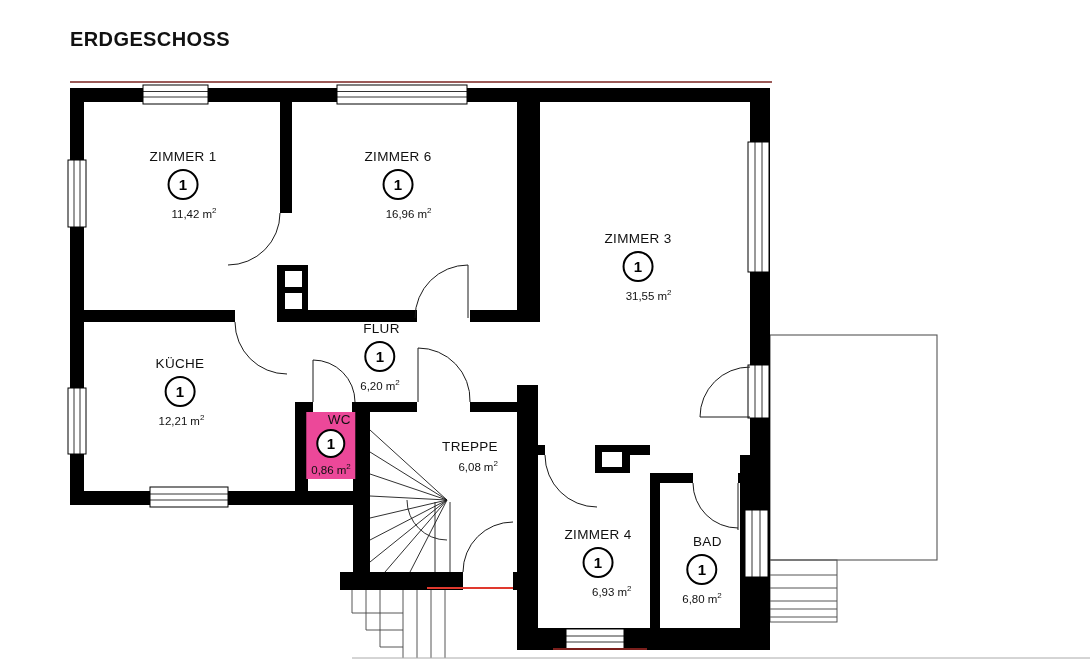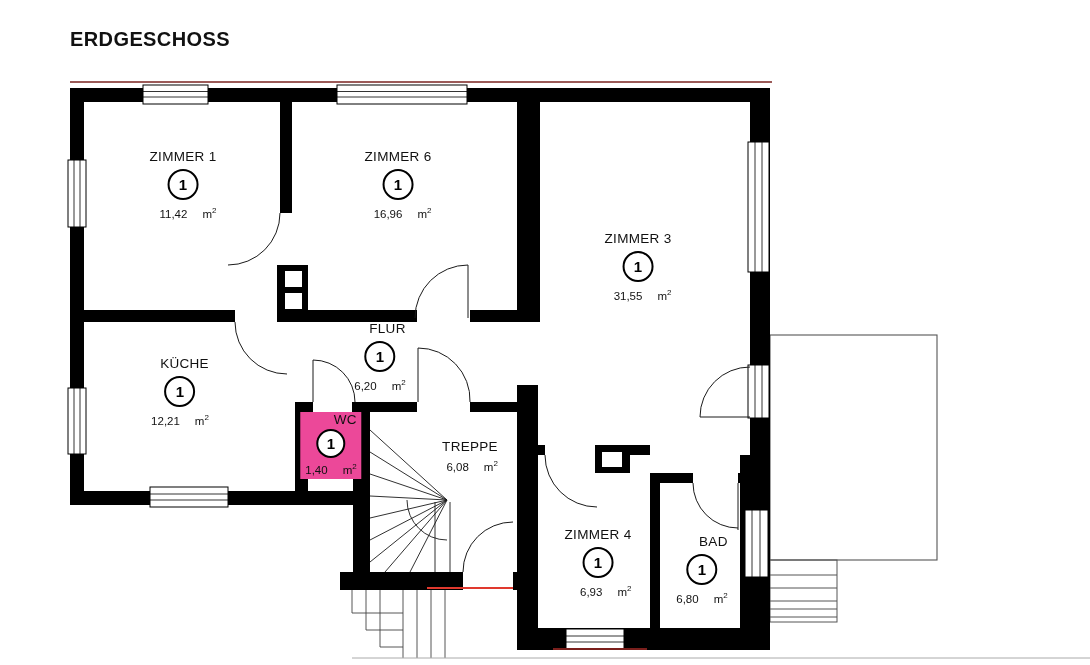--- a/index.html
+++ b/index.html
@@ -16,21 +16,21 @@
     position:absolute;transform:translateX(-50%);text-align:right;white-space:nowrap;
   }
   .rname{font-size:13.5px;letter-spacing:.3px;color:#111;line-height:14px;}
   .marker{
     width:27px;height:27px;border:2.5px solid #000;border-radius:50%;
     margin:5px auto 4px;display:flex;align-items:center;justify-content:center;
     font-weight:bold;font-size:15px;background:#fff;
   }
   .rarea{font-size:11.5px;color:#111;line-height:13px;}
   .rarea sup{font-size:8px;}
-  .unit{margin-left:15px;}
+  .unit{margin-left:3px;}
   .rl-wc{background:#ec4899;padding:1px 5px 2px;}
   .rl-wc .marker{margin:2px auto 2px;width:25px;height:25px;}
   .rl-plain .rarea{margin-top:3px;}
   .rl-terasse .rarea{margin-top:53px;}
 </style>
 </head>
 <body>
 
 <div class="stage">
 
@@ -202,21 +202,21 @@
         <span>1</span>
       </div>
     <div class="rarea"><span>6,20</span><span class="unit"><span>m</span><sup>2</sup></span></div>
   </div>
 
   <div class="rl rl-wc" style="left:331px;top:412px">
     <div class="rname">WC</div>
     <div class="marker">
         <span>1</span>
       </div>
-    <div class="rarea"><span>1,40</span><span class="unit"><span>m</span><sup>2</sup></span></div>
+    <div class="rarea"><span>0,86</span><span class="unit"><span>m</span><sup>2</sup></span></div>
   </div>
 
   <div class="rl rl-plain" style="left:470px;top:440px">
     <div class="rname">TREPPE</div>
     <div class="rarea"><span>6,08</span><span class="unit"><span>m</span><sup>2</sup></span></div>
   </div>
 
   <div class="rl" style="left:598px;top:528px">
     <div class="rname">ZIMMER 4</div>
     <div class="marker">

